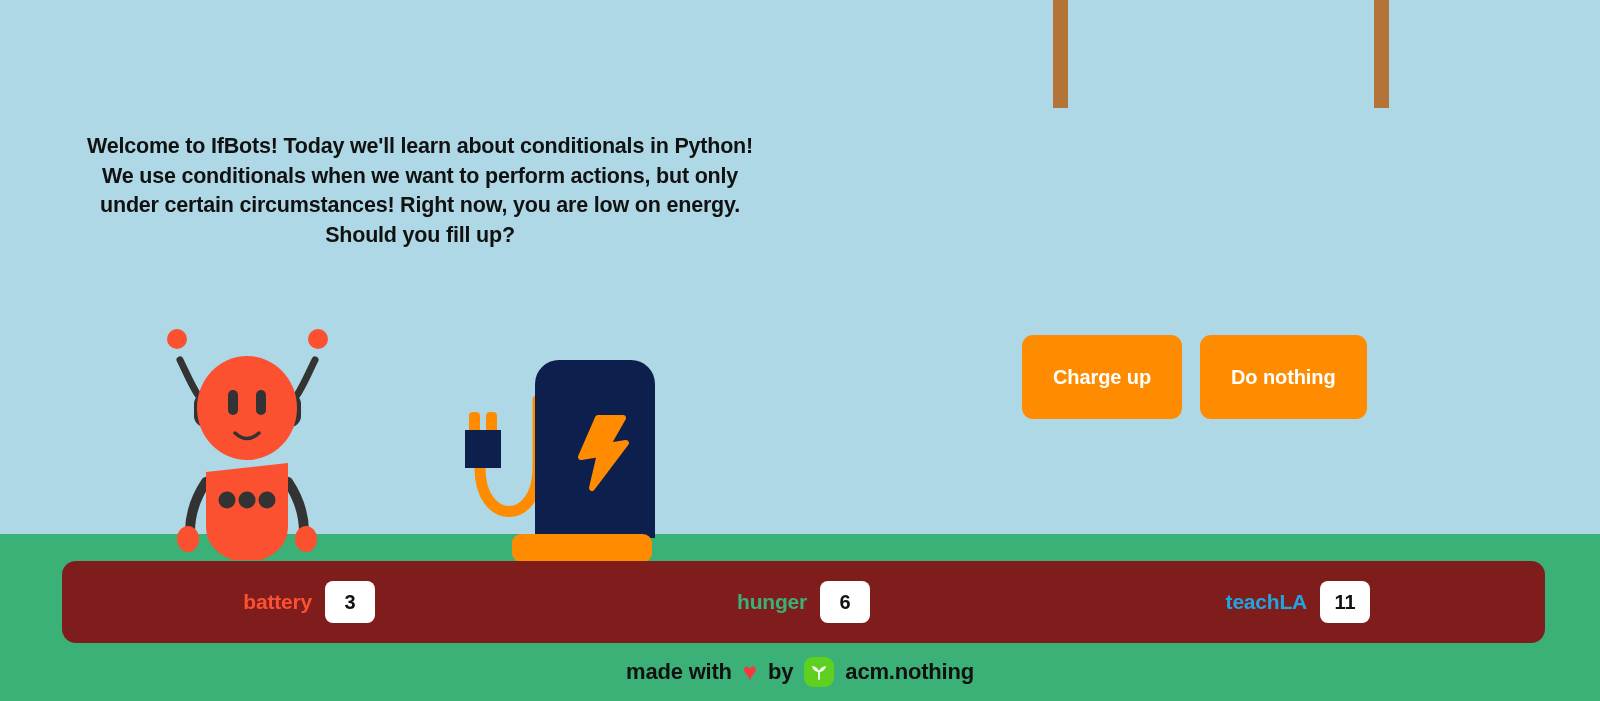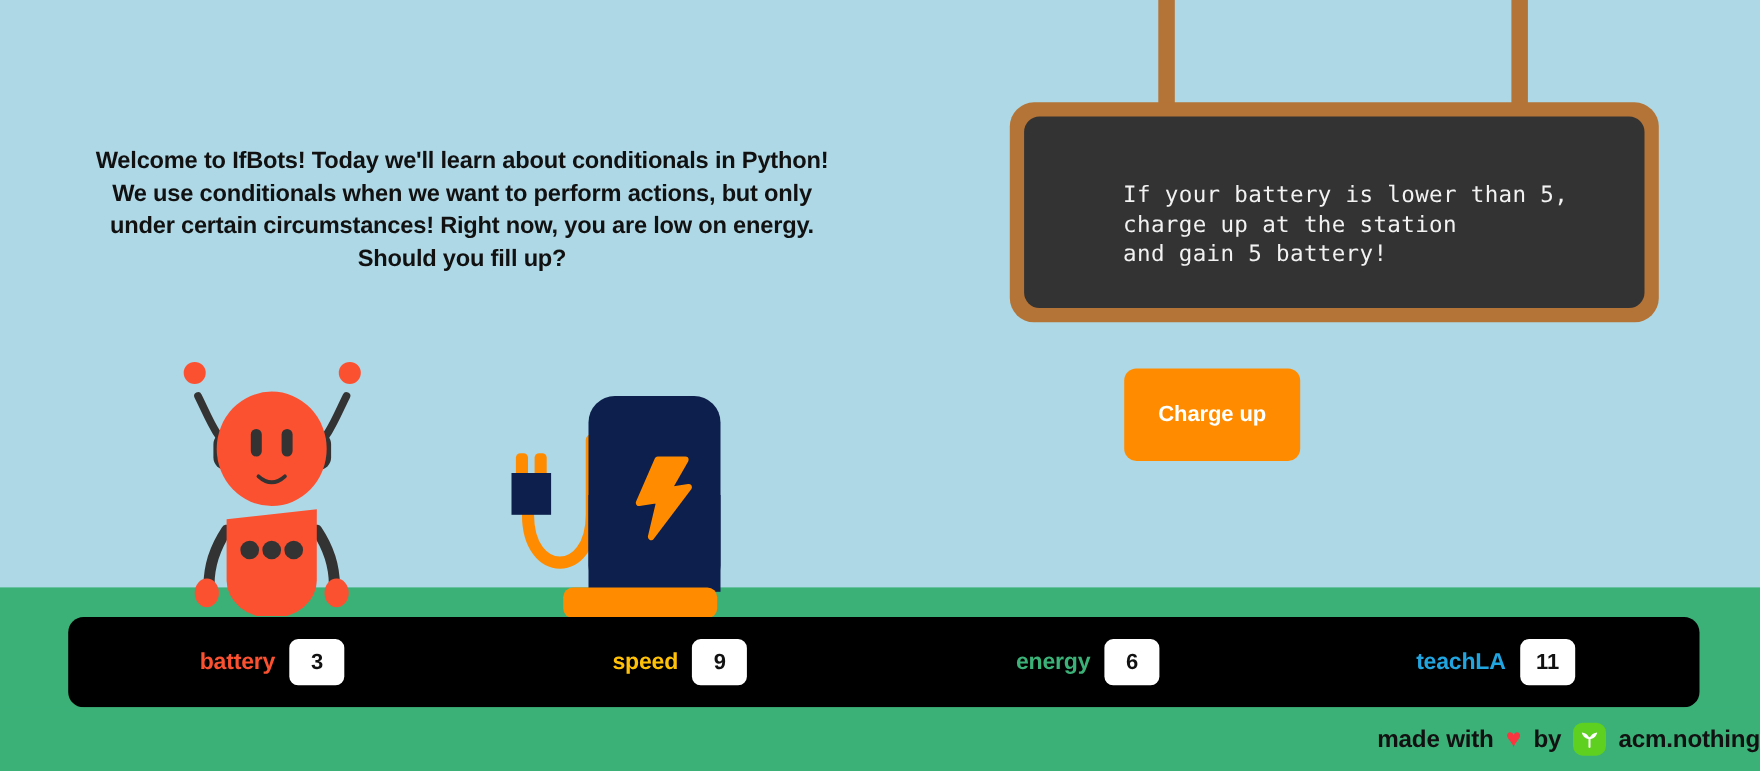--- a/index.html
+++ b/index.html
@@ -116,21 +116,21 @@
   
   .station { position: absolute; left: 440px; top: 340px; width: 240px; height: 225px; }
 
   
   .stats-bar {
     position: absolute;
     left: 62px;
     top: 561px;
     width: 1483px;
     height: 82px;
-    background: #000000;
+    background: #7f1d1d;
     border-radius: 14px;
     display: flex;
     align-items: center;
   }
   .stat {
     flex: 1 1 0;
     display: flex;
     align-items: center;
     justify-content: center;
     gap: 13px;
@@ -157,21 +157,21 @@
   
   .footer {
     position: absolute;
     left: 0;
     top: 643px;
     width: 1600px;
     height: 58px;
     background: #3bb178;
     display: flex;
     align-items: center;
-    justify-content: flex-end;
+    justify-content: center;
     gap: 11px;
   }
   .footer-text {
     font-size: 22px;
     font-weight: 700;
     color: #111111;
     letter-spacing: -0.2px;
   }
   .footer-heart { color: #fb3640; font-size: 24px; line-height: 1; }
   .teachla-logo {
@@ -186,30 +186,24 @@
 
 <div id="stage">
 
   <div class="ground"></div>
 
   <div class="intro-text">Welcome to IfBots! Today we'll learn about conditionals in Python! We use conditionals when we want to perform actions, but only under certain circumstances! Right now, you are low on energy. Should you fill up?</div>
 
   <div class="sign-post left"></div>
   <div class="sign-post right"></div>
 
-  <div class="sign-frame">
-    <div class="sign-board">
-      <div class="sign-code">If your battery is lower than 5,
-charge up at the station
-and gain 5 battery!</div>
-    </div>
-  </div>
 
   <div class="choices">
     <button class="choice-btn">Charge up</button>
+    <button class="choice-btn">Do nothing</button>
   </div>
 
   <div class="robot">
     <svg width="190" height="240" viewBox="0 0 190 240" xmlns="http://www.w3.org/2000/svg">
 
       <path d="M62 90 C 46 78, 40 60, 30 40" stroke="#333333" stroke-width="7" fill="none" stroke-linecap="round"></path>
       <path d="M133 90 C 149 78, 155 60, 165 40" stroke="#333333" stroke-width="7" fill="none" stroke-linecap="round"></path>
       <circle cx="27" cy="19" r="10" fill="#fc5130"></circle>
       <circle cx="168" cy="19" r="10" fill="#fc5130"></circle>
 
@@ -253,27 +247,23 @@
     </svg>
   </div>
 
   <div class="stats-bar">
 
     <div class="stat">
       <span class="stat-label" style="color: rgb(252, 81, 48);">battery</span>
       <span class="stat-value">3</span>
     </div>
 
+
     <div class="stat">
-      <span class="stat-label" style="color: rgb(255, 193, 7);">speed</span>
-      <span class="stat-value">9</span>
-    </div>
-
-    <div class="stat">
-      <span class="stat-label" style="color: rgb(59, 177, 120);">energy</span>
+      <span class="stat-label" style="color: rgb(59, 177, 120);">hunger</span>
       <span class="stat-value">6</span>
     </div>
 
     <div class="stat">
       <span class="stat-label" style="color: rgb(33, 165, 224);">teachLA</span>
       <span class="stat-value">11</span>
     </div>
 
   </div>
 

